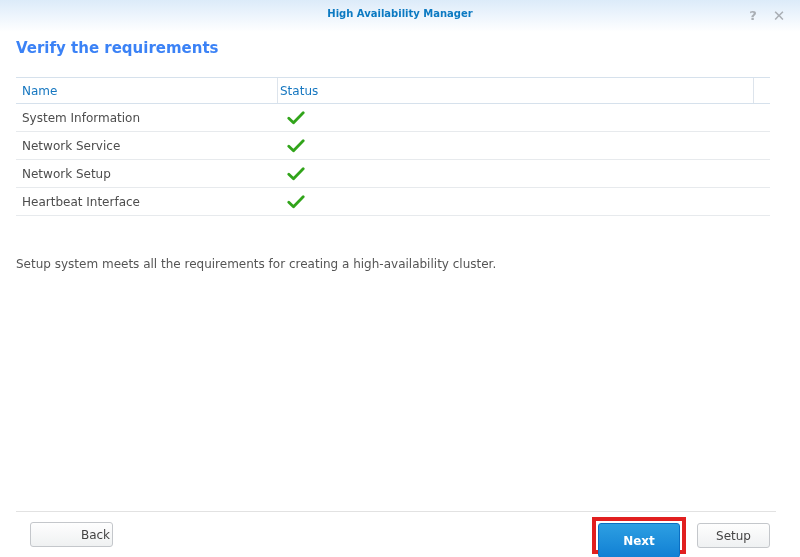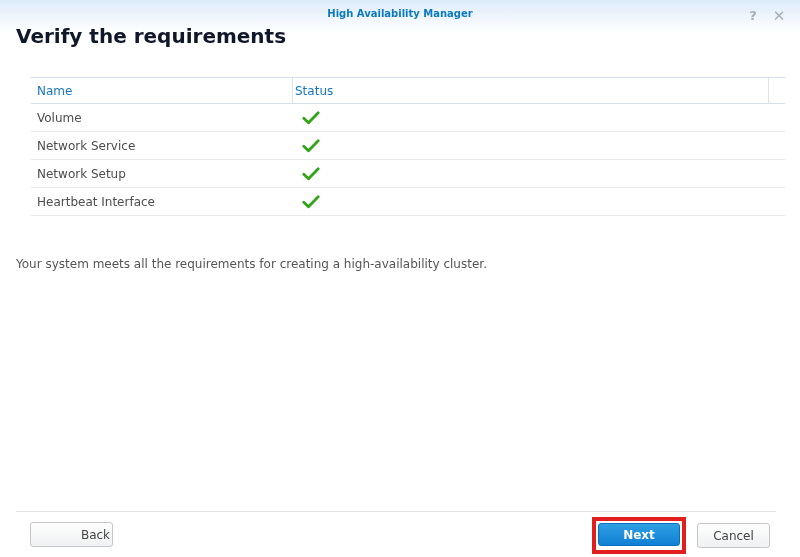--- a/index.html
+++ b/index.html
@@ -17,26 +17,26 @@
   }
   .win-icon {
     position: absolute; top: 7px; width: 18px; height: 18px; line-height: 18px;
     text-align: center; color: #a9aeb4; font-size: 13px; font-weight: bold; cursor: pointer;
   }
   .help { right: 38px; }
   .close { right: 12px; font-weight: normal; font-size: 15px; }
 
   
   .page-title {
-    position: absolute; left: 16px; top: 24px;
-    font-size: 20px; font-weight: bold; color: #0f172a;
+    position: absolute; left: 16px; top: 39px;
+    font-size: 15px; font-weight: bold; color: #3b82f6;
   }
 
   
-  .grid { position: absolute; left: 31px; top: 77px; width: 754px; }
+  .grid { position: absolute; left: 16px; top: 77px; width: 754px; }
   .grid-header {
     display: flex; height: 27px; align-items: center;
     border-top: 1px solid #d6e1ec; border-bottom: 1px solid #d6e1ec;
     color: var(--header-blue, #1677c0);
   }
   .grid-header .col-name { width: 261px; padding-left: 6px; height: 100%; display: flex; align-items: center; cursor: pointer; }
   .grid-header .col-status { flex: 1; padding-left: 2px; height: 100%; display: flex; align-items: center; border-left: 1px solid #dde4ec; cursor: pointer; }
   .grid-header .col-spacer { width: 17px; height: 100%; border-left: 1px solid #dde4ec; }
   .trow { display: flex; height: 28px; align-items: center; border-bottom: 1px solid #e7eaed; }
   .trow .cell-name { width: 261px; padding-left: 6px; color: #4d4d4d; }
@@ -55,21 +55,21 @@
     background: linear-gradient(to bottom, #fefefe, #eff1f2);
     cursor: pointer; text-align: center;
   }
   .btn-back { left: 30px; top: 522px; width: 83px; padding-left: 48px; }
   .btn-cancel { left: 697px; top: 523px; width: 73px; }
   .annotation {
     position: absolute; left: 592px; top: 517px; width: 94px; height: 37px;
     border: 4px solid var(--annotation-red, #e11f1f);
   }
   .btn-next {
-    left: 598px; top: 523px; width: 82px; height: 23px;
+    left: 598px; top: 523px; width: 82px; height: 35px;
     border: 1px solid #0a6ec2; color: #ffffff; font-weight: bold;
     background: linear-gradient(to bottom, var(--next-top, #2d9fe2), var(--next-bottom, #1180d4));
   }
 </style>
 </head>
 <body>
 
 <div class="titlebar">
   <div class="title">High Availability Manager</div>
   <div class="win-icon help">?</div>
@@ -78,31 +78,31 @@
 
 <div class="page-title">Verify the requirements</div>
 
 <div class="grid">
   <div class="grid-header">
     <div class="col-name">Name</div>
     <div class="col-status">Status</div>
     <div class="col-spacer"></div>
   </div>
   <div>
-
   <div class="trow">
-    <div class="cell-name">Volume</div>
+    <div class="cell-name">System Information</div>
     <div class="cell-status">
       <span class="check-icon">
         <svg width="18" height="14" viewBox="0 0 18 14">
           <path d="M1.8 7.2 L6.5 11.8 L16.2 1.8" fill="none" stroke="var(--check-green, #31a41a)" stroke-width="2.8" stroke-linecap="round" stroke-linejoin="round"></path>
         </svg>
       </span>
     </div>
   </div>
+
 
   <div class="trow">
     <div class="cell-name">Network Service</div>
     <div class="cell-status">
       <span class="check-icon">
         <svg width="18" height="14" viewBox="0 0 18 14">
           <path d="M1.8 7.2 L6.5 11.8 L16.2 1.8" fill="none" stroke="var(--check-green, #31a41a)" stroke-width="2.8" stroke-linecap="round" stroke-linejoin="round"></path>
         </svg>
       </span>
     </div>
@@ -125,22 +125,22 @@
       <span class="check-icon">
         <svg width="18" height="14" viewBox="0 0 18 14">
           <path d="M1.8 7.2 L6.5 11.8 L16.2 1.8" fill="none" stroke="var(--check-green, #31a41a)" stroke-width="2.8" stroke-linecap="round" stroke-linejoin="round"></path>
         </svg>
       </span>
     </div>
   </div>
 </div>
 </div>
 
-<div class="message">Your system meets all the requirements for creating a high-availability cluster.</div>
+<div class="message">Setup system meets all the requirements for creating a high-availability cluster.</div>
 
 <div class="footer-divider"></div>
 
 <button class="btn btn-back">Back</button>
 
 <div class="annotation"></div>
 <button class="btn btn-next">Next</button>
 
-<button class="btn btn-cancel">Cancel</button>
+<button class="btn btn-cancel">Setup</button>
 
 </body></html>

